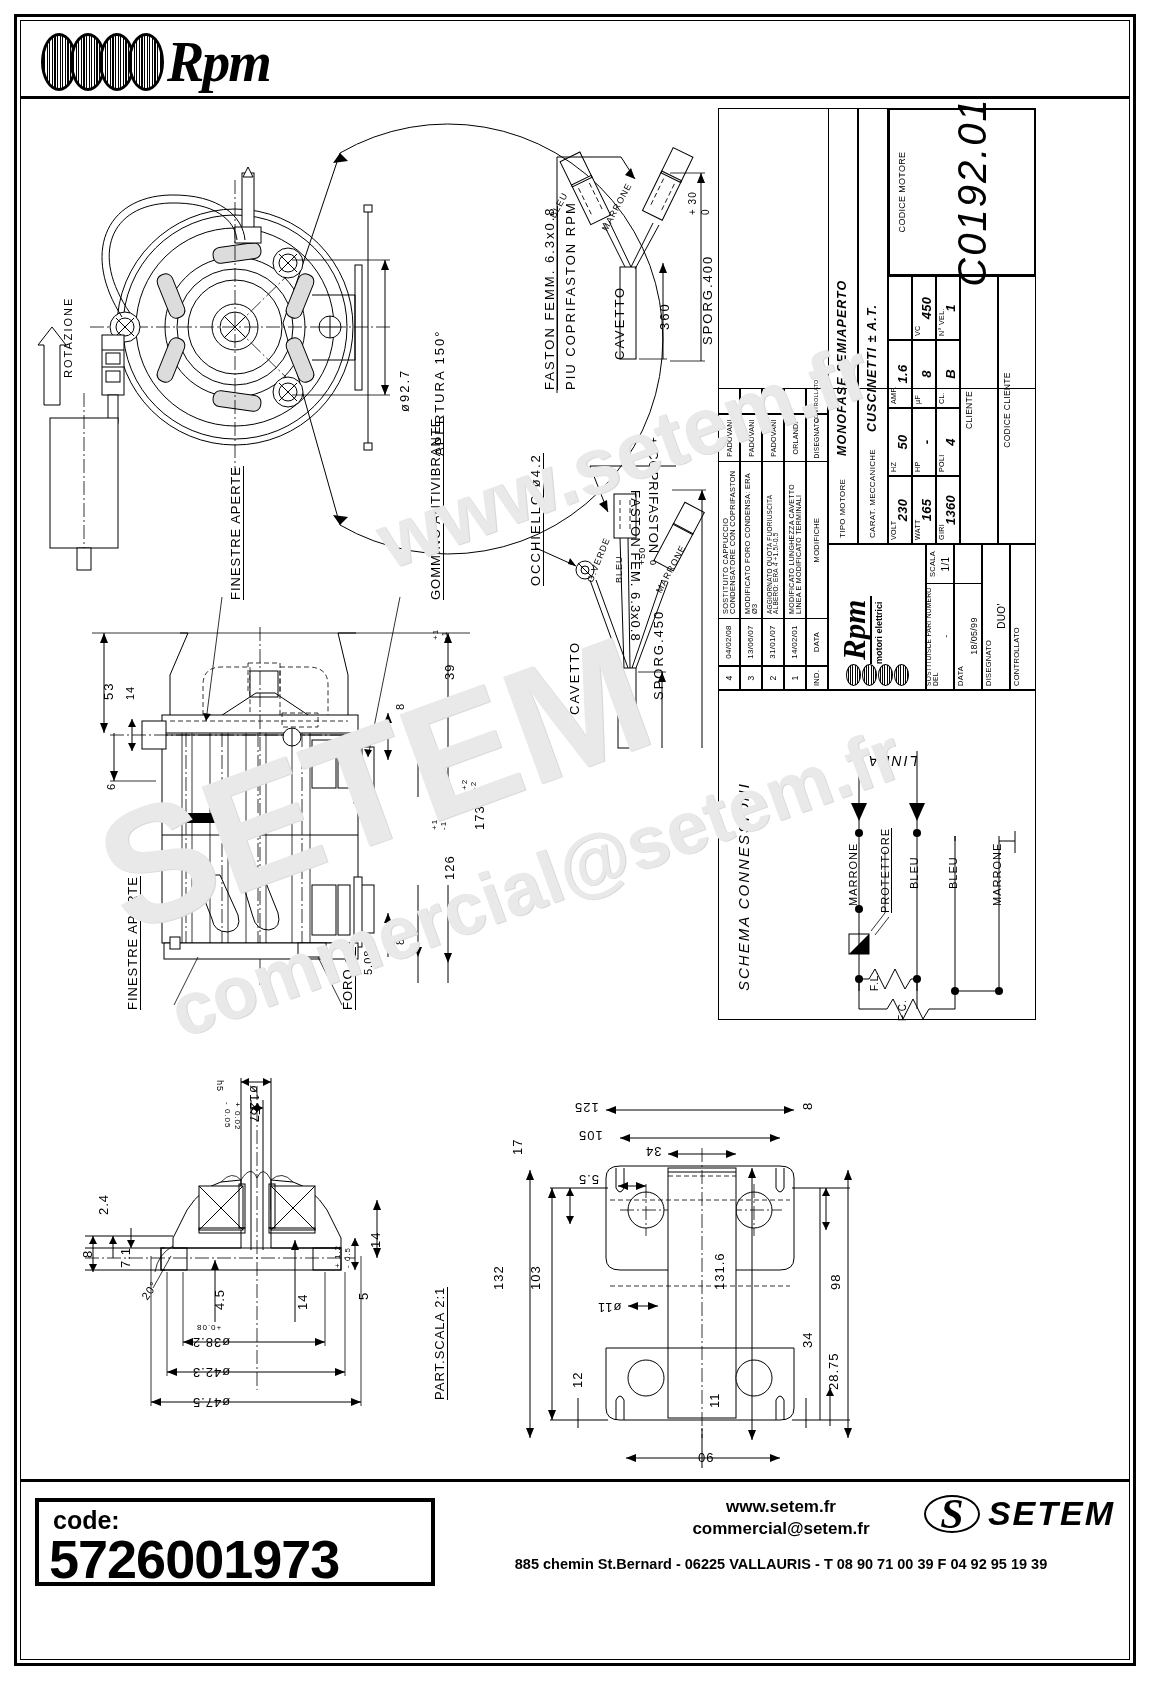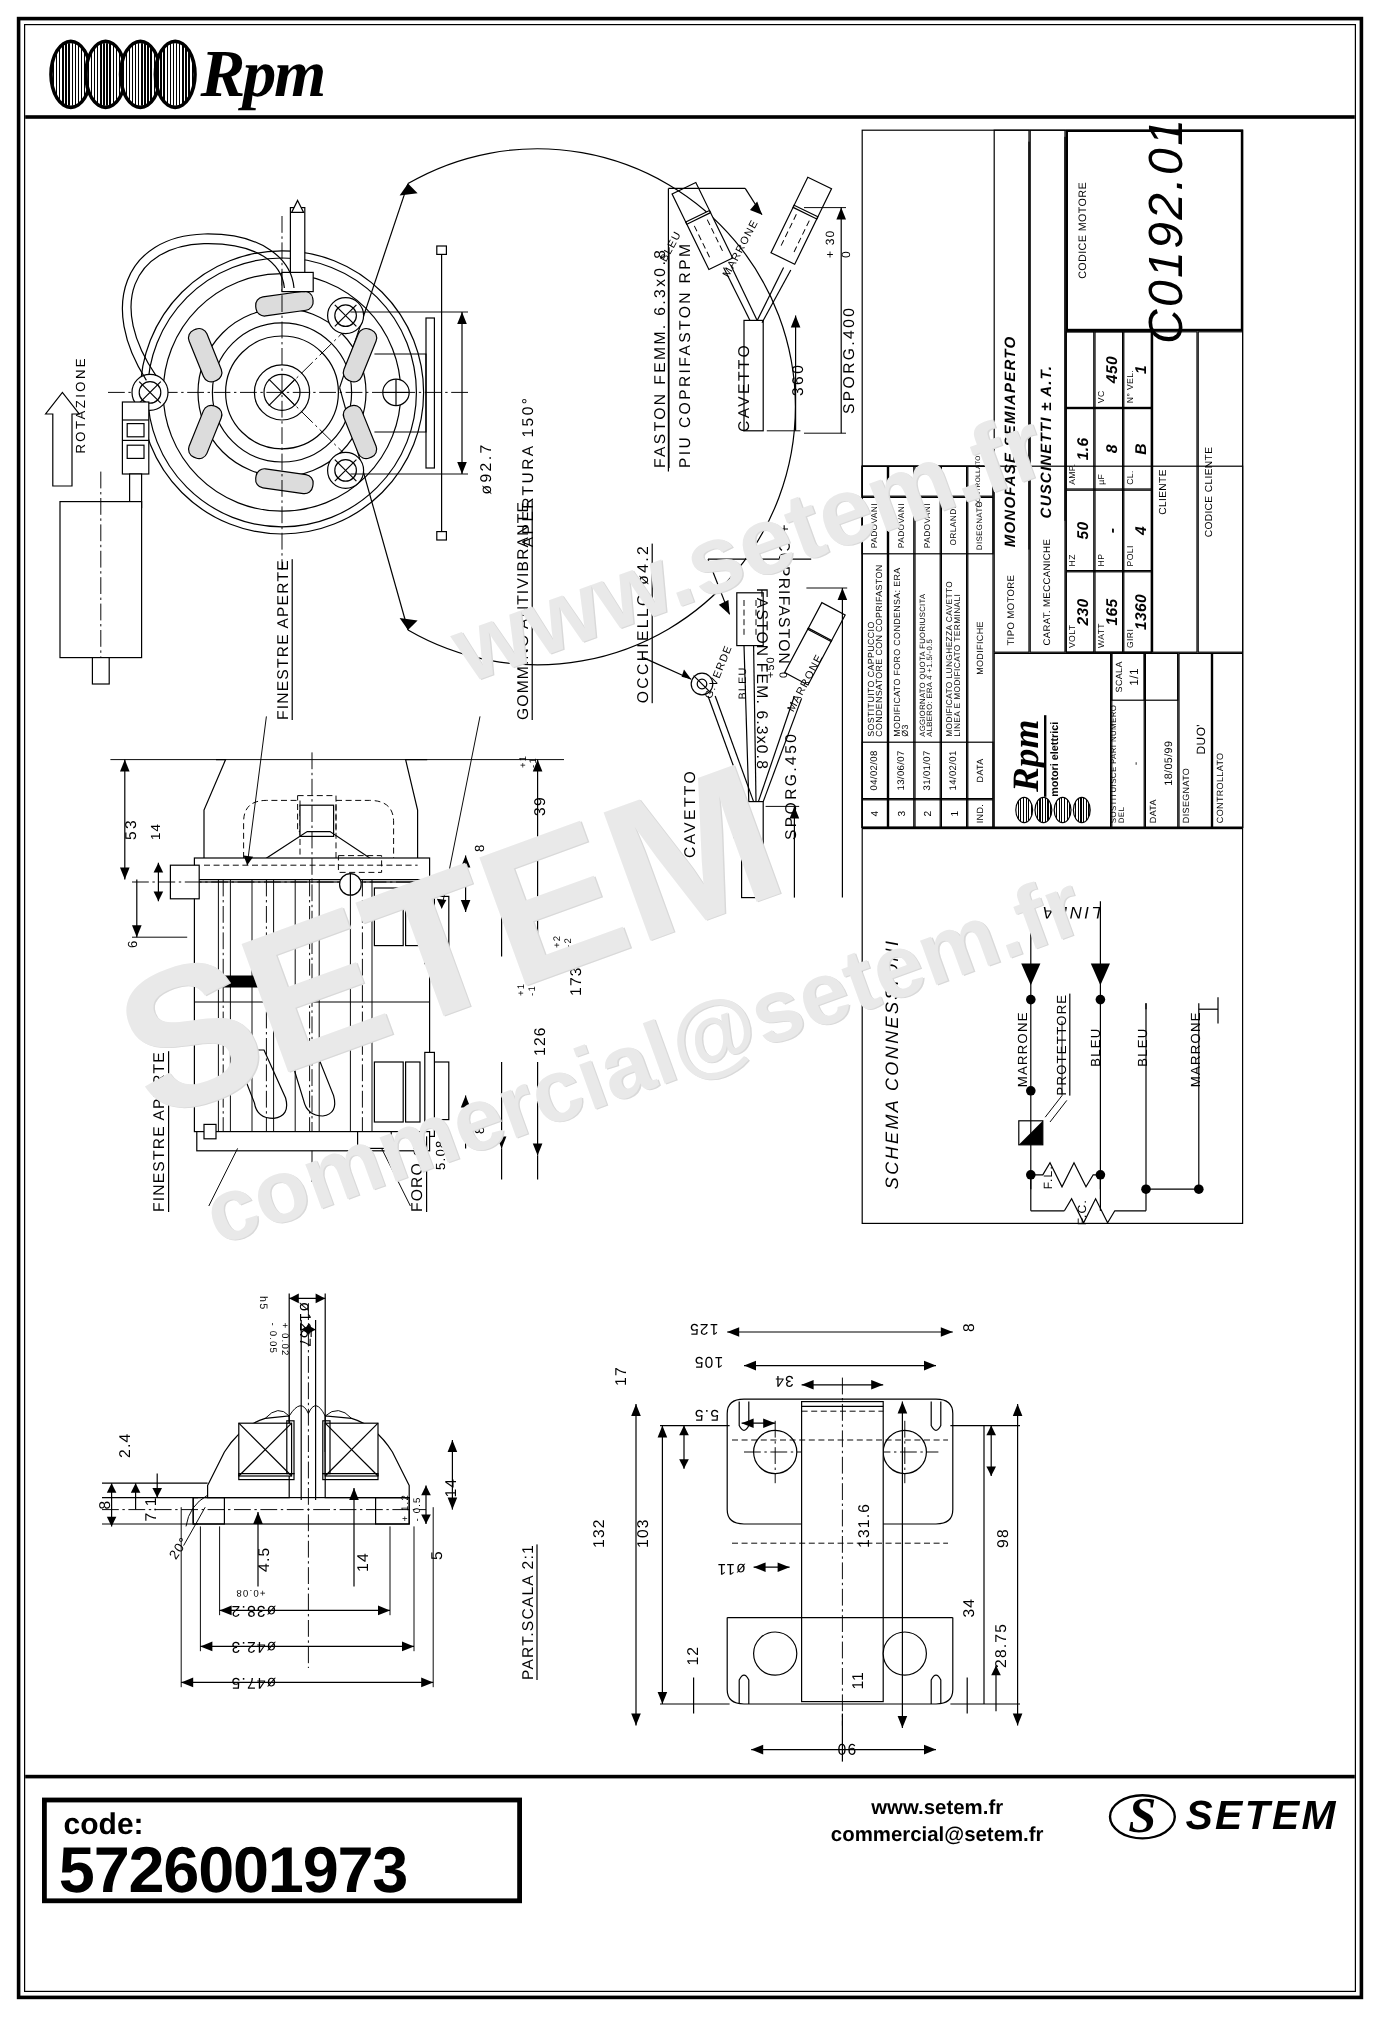--- a/index.html
+++ b/index.html
@@ -769,20 +769,21 @@
   </div>
 
   <div class="ftr">
     <div class="codebox">
       <div class="codelbl">code:</div>
       <div class="codeval">5726001973</div>
     </div>
     <div class="setemblk">
       <div class="setem-www">www.setem.fr</div>
       <div class="setem-www">commercial@setem.fr</div>
+      <div class="setem-addr">885 chemin St.Bernard  -  06225 VALLAURIS  -  T 08 90 71 00 39   F 04 92 95 19 39</div>
     </div>
     <div class="setem-logo">
       <div class="sswirl">S</div>
       <div class="sname">SETEM</div>
     </div>
   </div>
 
 </div>
 
 </body></html>

